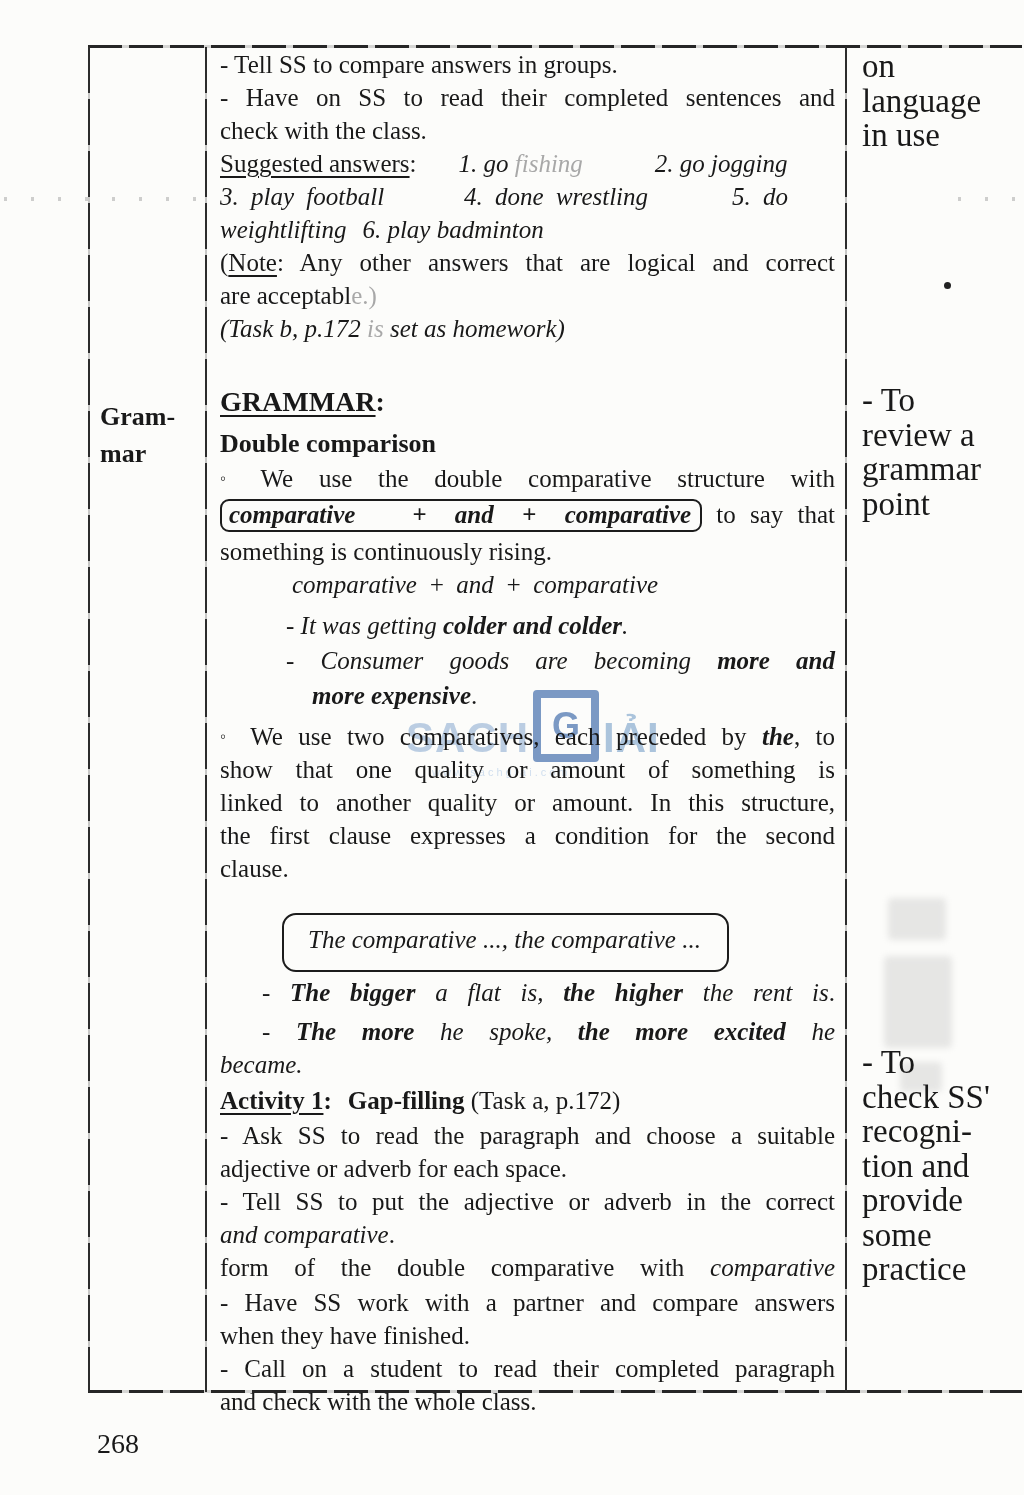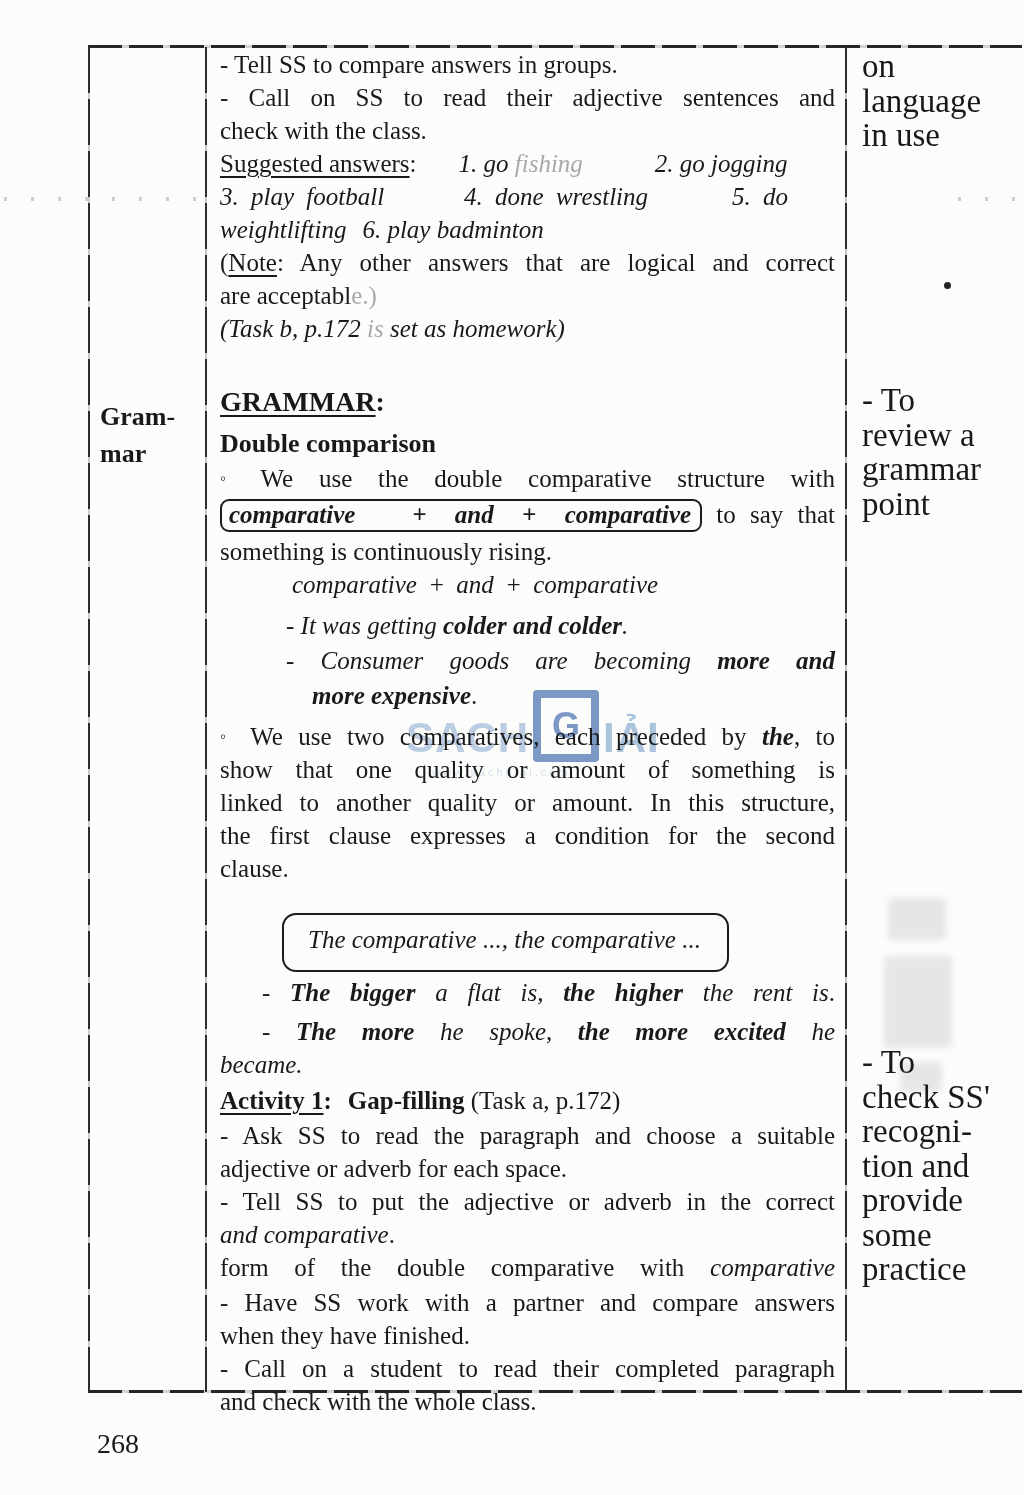--- a/index.html
+++ b/index.html
@@ -83,21 +83,21 @@
 
     <div class="col-left">
       <div class="left-label" id="left-label">
           <div>Gram-</div>
           <div>mar</div>
         </div>
     </div>
 
     <div class="col-main" id="main-lines">
         <div class="line"><span class="">- Tell SS to compare answers in groups.</span></div>
-        <div class="line j"><span class="">- Call on SS to read their adjective sentences and</span></div>
+        <div class="line j"><span class="">- Have on SS to read their completed sentences and</span></div>
         <div class="line"><span class="">check with the class.</span></div>
         <div class="line"><span class="u">Suggested answers</span><span class="">:</span><span class="sp" style="width: 42px;"></span><span class="i">1. go </span><span class="i f">fishing</span><span class="sp" style="width: 72px;"></span><span class="i">2. go jogging</span></div>
         <div class="line" style="word-spacing: 6px;"><span class="i">3.  play  football</span><span class="sp" style="width: 80px;"></span><span class="i">4.  done  wrestling</span><span class="sp" style="width: 84px;"></span><span class="i">5.  do</span></div>
         <div class="line"><span class="i">weightlifting</span><span class="sp" style="width: 16px;"></span><span class="i">6. play badminton</span></div>
         <div class="line j"><span class="">(</span><span class="u">Note</span><span class="">: Any other answers that are logical and correct</span></div>
         <div class="line"><span class="">are acceptabl</span><span class="f">e.)</span></div>
         <div class="line"><span class="i">(Task b, p.172 </span><span class="i f">is</span><span class="i"> set as homework)</span></div>
         <div class="line" style="margin-top: 36px; font-size: 28px; line-height: 42px;"><span class="b u">GRAMMAR</span><span class="b">:</span></div>
         <div class="line" style="margin-top: 4px; font-size: 26px;"><span class="b">Double comparison</span></div>
         <div class="line j" style="margin-top: 2px;"><span class="bullet">◦</span><span class="sp" style="width: 12px;"></span><span class="">We use the double comparative structure with</span></div>

